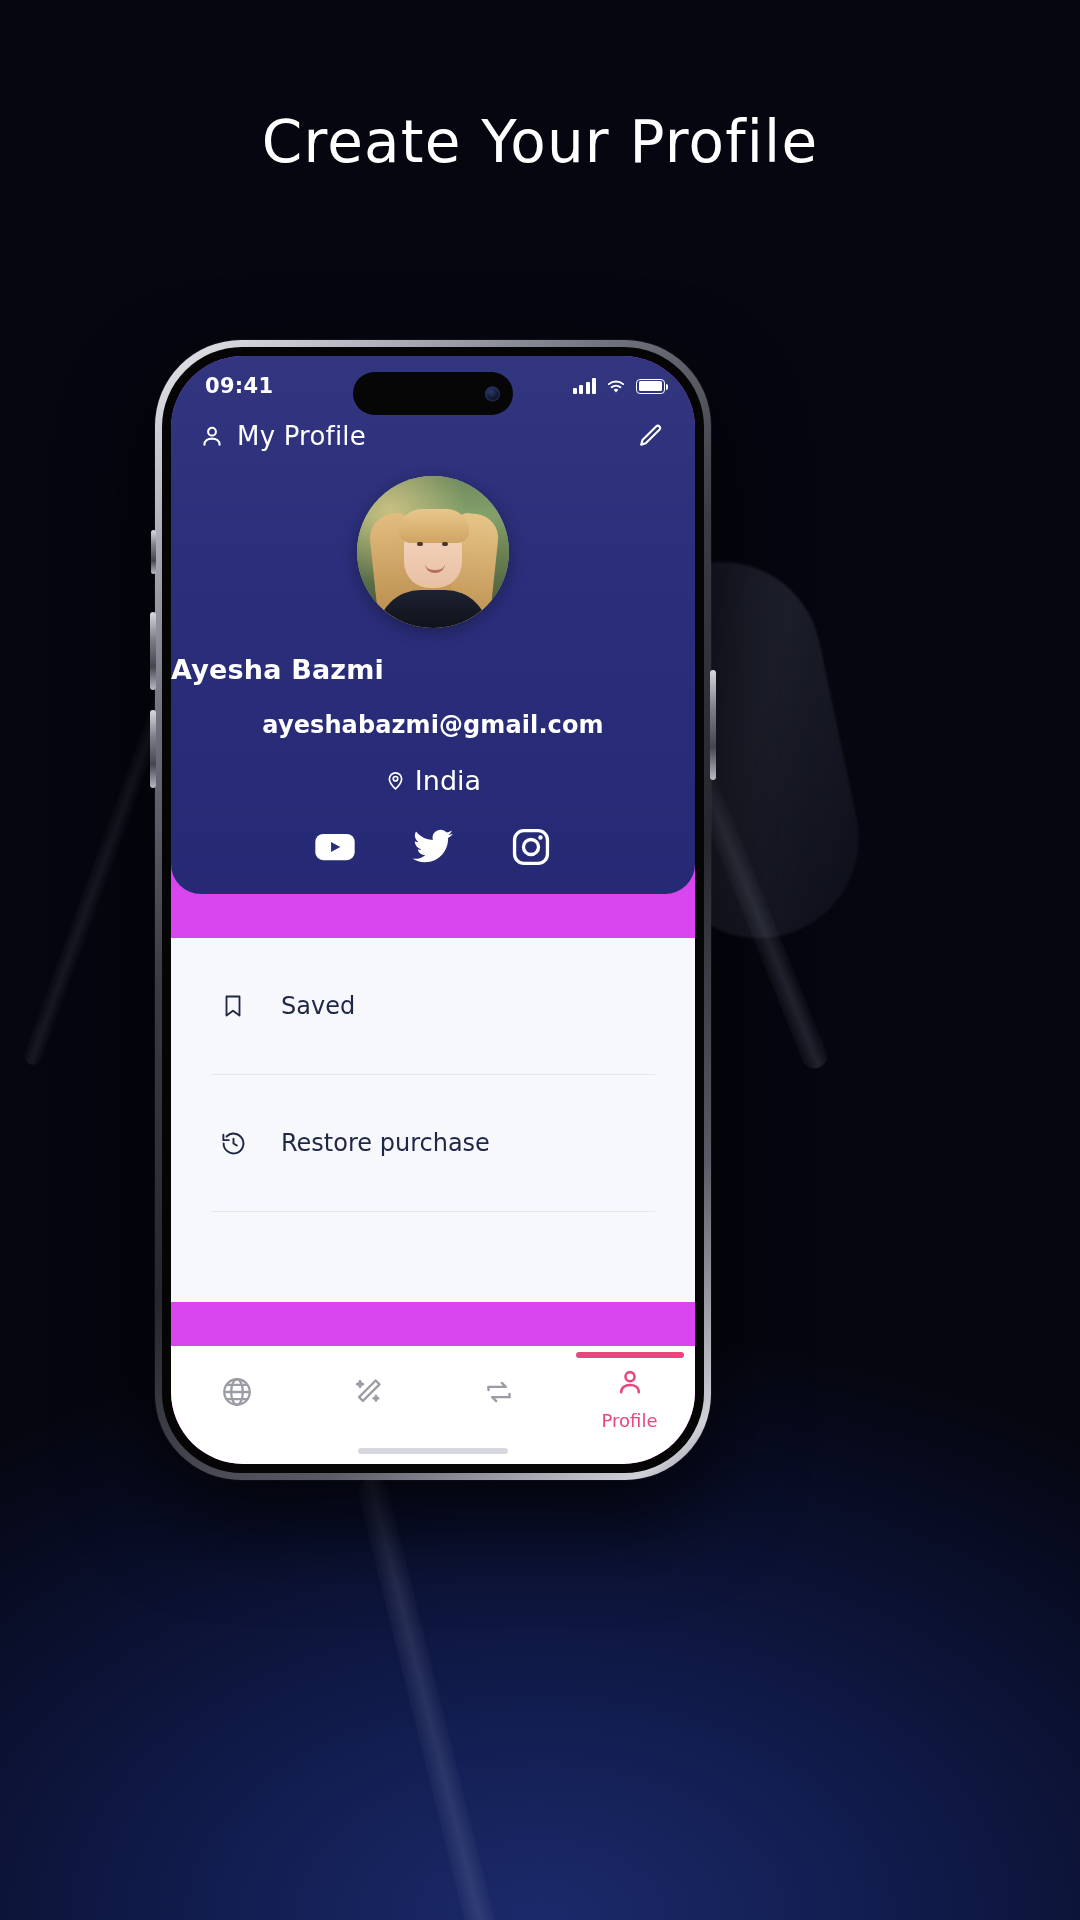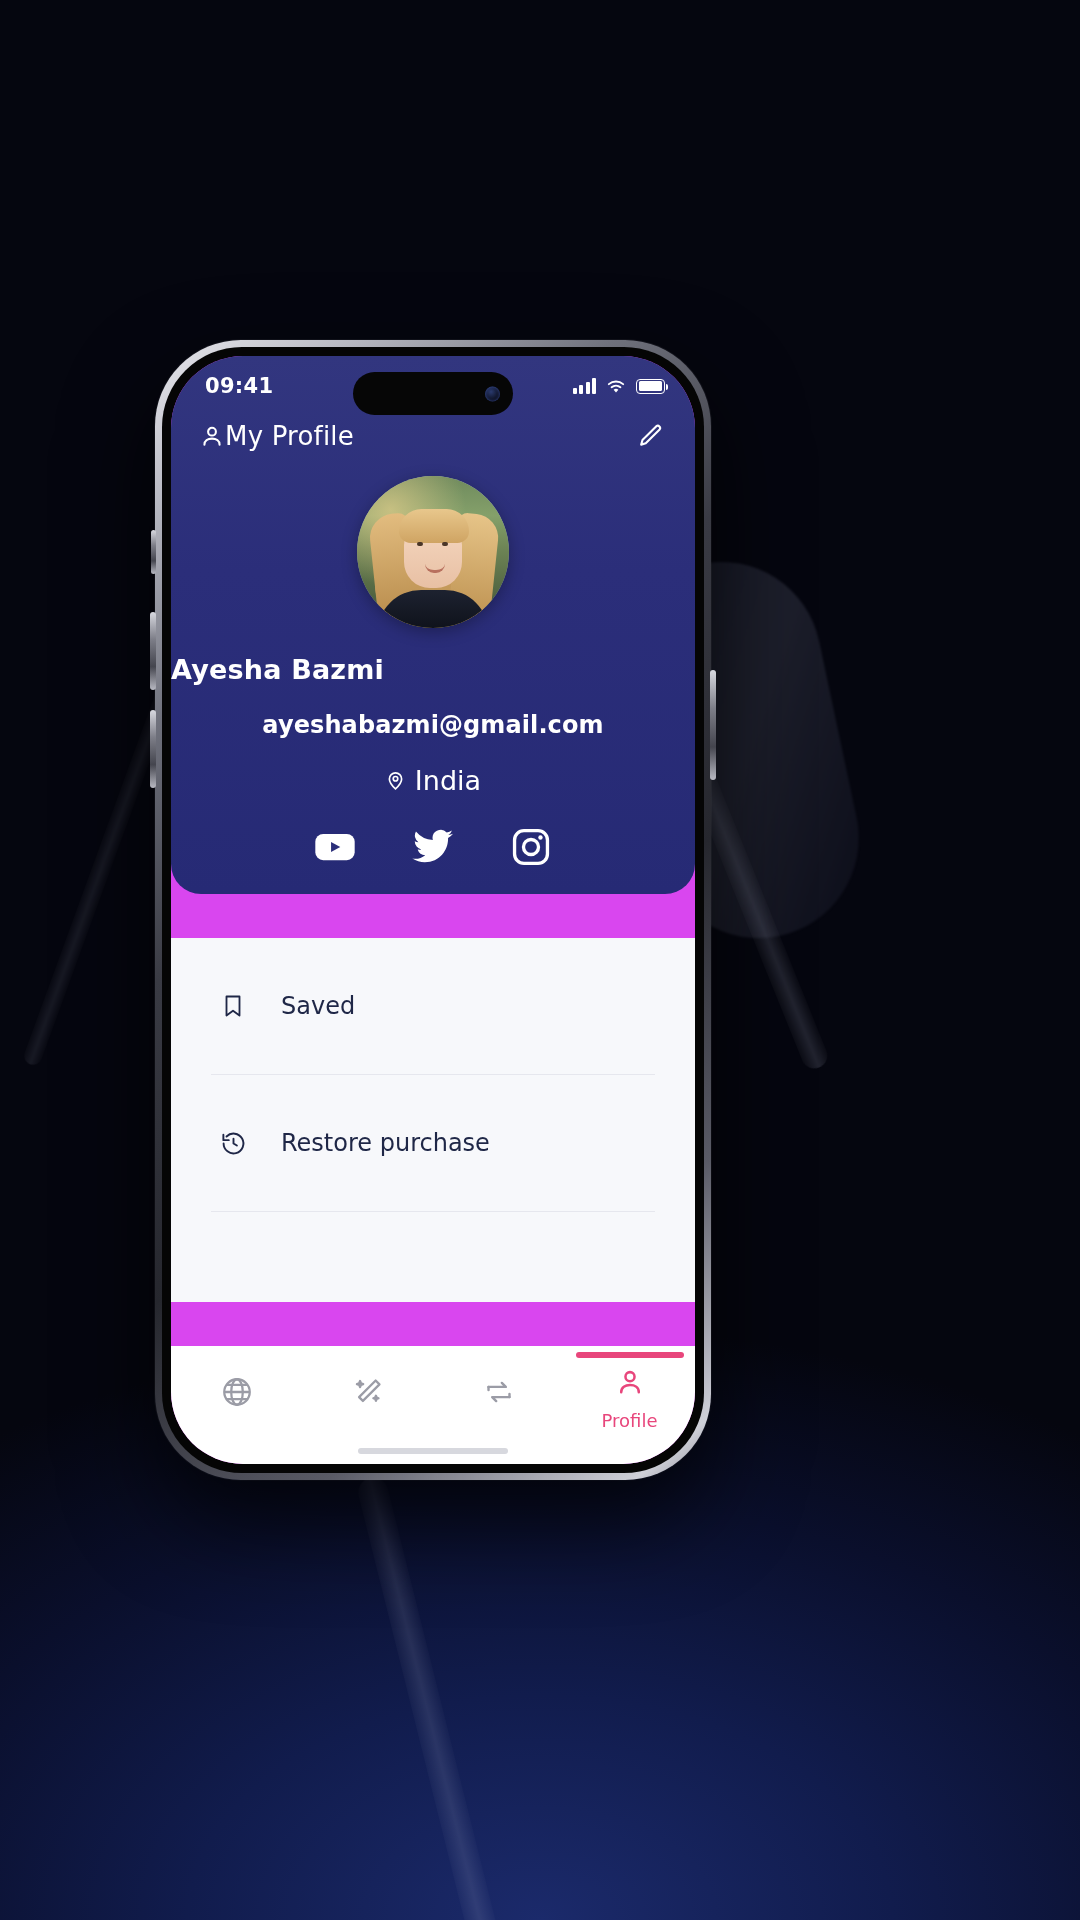--- a/index.html
+++ b/index.html
@@ -165,21 +165,21 @@
 
   
   .topnav {
     display: flex; align-items: center;
     padding: 6px 30px 0 28px;
     height: 50px;
     color: #fff;
   }
   .topnav .title {
     font-size: 26px; font-weight: 500;
-    margin-left: 0;
+    margin-left: 12px;
     letter-spacing: .2px;
     font-family: "DejaVu Sans", sans-serif;
   }
   .topnav .spacer { flex: 1; }
   .icon-btn { display:flex; align-items:center; justify-content:center; cursor: pointer; }
 
   
   .avatar-wrap {
     margin: 18px auto 0;
     width: 152px; height: 152px;
@@ -317,20 +317,21 @@
   .home-ind {
     position:absolute; bottom: 10px; left: 50%; transform: translateX(-50%);
     width: 150px; height: 6px; border-radius: 4px; background: #d7d8de;
   }
 </style>
 </head>
 <body>
 
 <div id="stage">
 
+  <div class="headline">Create Your Profile</div>
 
   <div class="rail rail-d"></div>
   <div class="rail rail-a"></div>
   <div class="rail rail-b"></div>
   <div class="rail rail-c"></div>
 
   <div class="phone">
     <div class="btn-side btn-mute"></div>
     <div class="btn-side btn-volup"></div>
     <div class="btn-side btn-voldn"></div>

